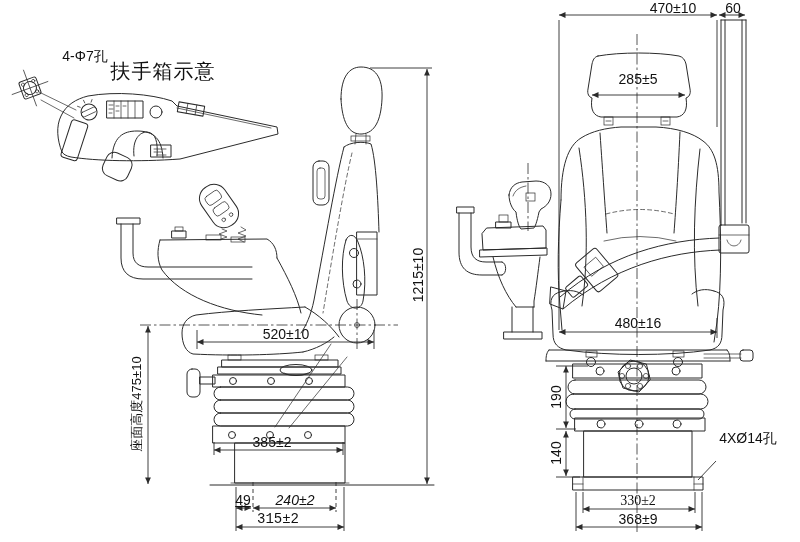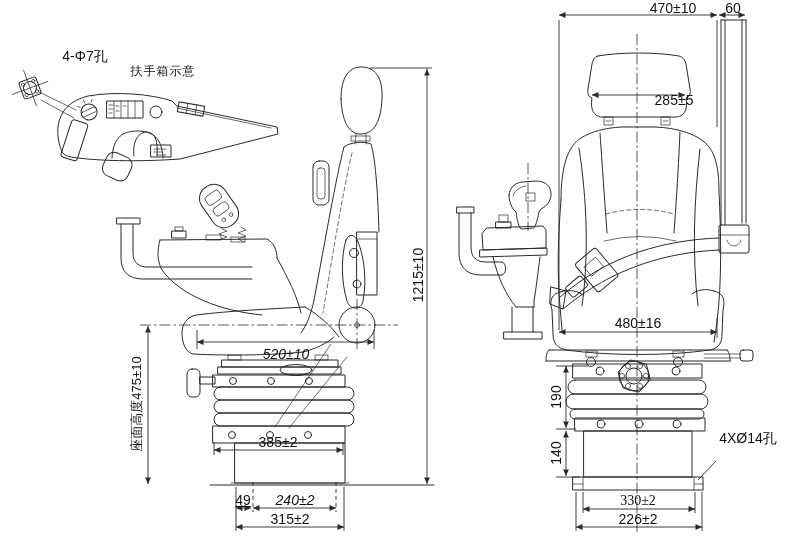--- a/index.html
+++ b/index.html
@@ -11,21 +11,21 @@
   .s{fill:none;stroke:#2b2b2b;stroke-width:1;stroke-linecap:round;stroke-linejoin:round;}
   .t{fill:none;stroke:#2b2b2b;stroke-width:0.7;stroke-linecap:round;}
   .d{fill:none;stroke:#2b2b2b;stroke-width:0.9;}
   .dash{stroke-dasharray:4 3;}
   .cl{fill:none;stroke:#2b2b2b;stroke-width:0.8;stroke-dasharray:11 3 2.5 3;}
   .lbl{
     position:absolute;transform:translate(-50%,-50%);
     font-size:14px;color:#111;white-space:nowrap;line-height:1;
   }
   .rot{transform:translate(-50%,-50%) rotate(-90deg);}
-  .cn{font-size:12px;letter-spacing:1px;}
+  .cn{font-size:20px;letter-spacing:1px;}
   .sm{font-size:13px;}
 </style>
 </head>
 <body>
 
 <div class="canvas">
 
 <svg width="800" height="542" viewBox="0 0 800 542">
   <defs>
     <marker id="ar" viewBox="0 0 10 10" refX="9.5" refY="5" markerWidth="10" markerHeight="8" orient="auto-start-reverse">
@@ -238,27 +238,27 @@
     <path class="d dash" d="M253,482 L253,512 M336,482 L336,512"></path>
     <line class="s" x1="210" y1="485" x2="434" y2="485"></line>
     <path class="d" d="M716,461 L698,480"></path>
   </g>
 </svg>
 
   <div class="lbl" style="left:85px;top:56px;">4-Φ7孔</div>
   <div class="lbl cn" style="left:163px;top:71px;">扶手箱示意</div>
   <div class="lbl" style="left:637px;top:8px;margin-left:36px;">470±10</div>
   <div class="lbl" style="left:733px;top:8px;">60</div>
-  <div class="lbl" style="left:638px;top:100px;margin-left:36px;">285±5</div>
+  <div class="lbl" style="left:638px;top:79px;">285±5</div>
   <div class="lbl rot" style="left:418px;top:275px;">1215±10</div>
-  <div class="lbl" style="left:286px;top:354px;font-style:italic;">520±10</div>
+  <div class="lbl" style="left:286px;top:334px;">520±10</div>
   <div class="lbl" style="left:638px;top:323px;">480±16</div>
   <div class="lbl rot sm" style="left:136px;top:404px;">座面高度475±10</div>
-  <div class="lbl" style="left:278px;top:442px;">385±2</div>
+  <div class="lbl" style="left:272px;top:442px;">385±2</div>
   <div class="lbl rot" style="left:556px;top:397px;">190</div>
   <div class="lbl rot" style="left:556px;top:453px;">140</div>
   <div class="lbl" style="left:243px;top:500px;text-decoration:underline;">49</div>
   <div class="lbl" style="left:295px;top:500px;font-style:italic;">240±2</div>
-  <div class="lbl" style="left:290px;top:519px;">315±2</div>
+  <div class="lbl" style="left:278px;top:519px;font-family:Liberation Mono, monospace;">315±2</div>
   <div class="lbl" style="left:638px;top:501px;font-family:Liberation Serif, serif;">330±2</div>
-  <div class="lbl" style="left:638px;top:519px;">226±2</div>
+  <div class="lbl" style="left:638px;top:519px;">368±9</div>
   <div class="lbl" style="left:748px;top:438px;">4XØ14孔</div>
 </div>
 
 </body></html>

